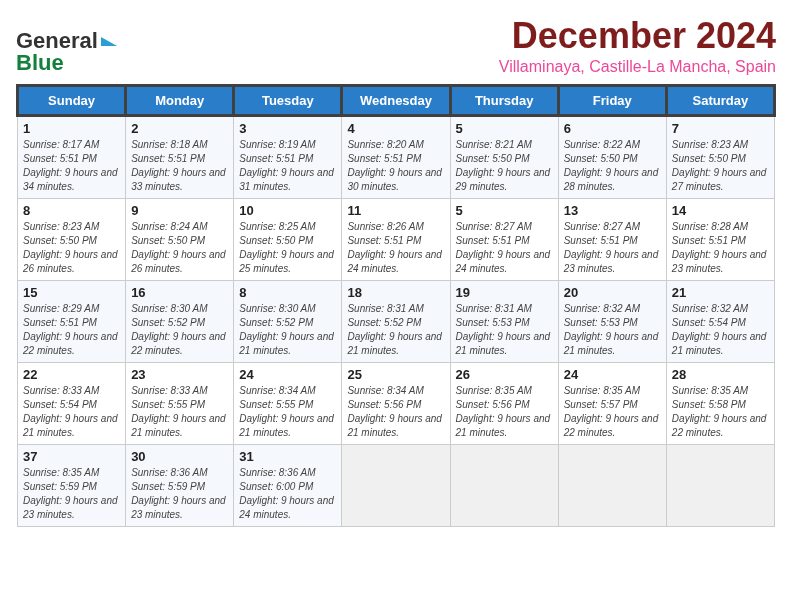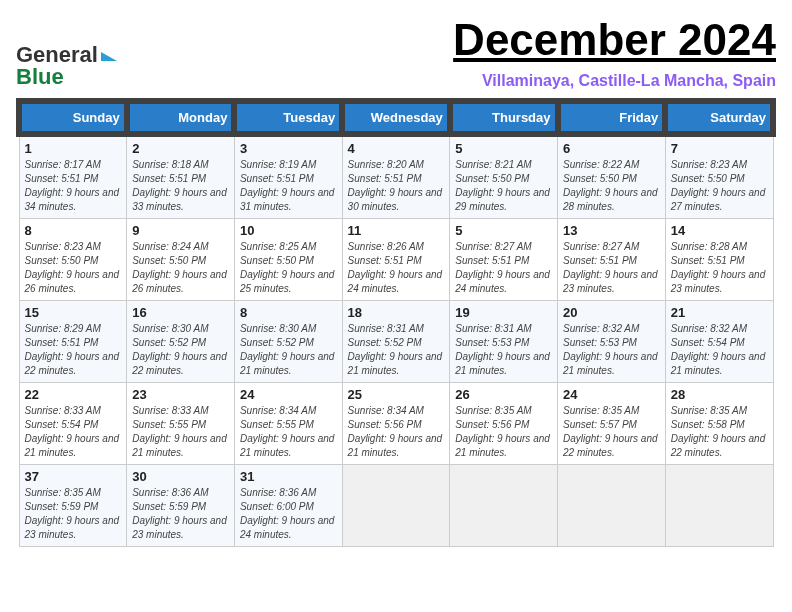--- a/index.html
+++ b/index.html
@@ -18,45 +18,43 @@
     }
     .logo {
       display: flex;
       flex-direction: column;
       align-items: flex-start;
     }
     .title-block {
       text-align: right;
     }
     .month-title {
-      font-size: 44px;
+      font-size: 36px;
       font-weight: bold;
-      color: #000000;
+      color: #7f1d1d;
       line-height: 1.1;
-      text-decoration: underline;
     }
     .location {
       font-size: 16px;
-      color: #8b5cf6;
-      margin-top: 8px;
-      font-weight: bold;
+      color: #ec4899;
+      margin-top: 2px;
     }
     table {
       width: 100%;
       border-collapse: collapse;
       margin-top: 8px;
     }
     thead tr th {
       background-color: #2a7dc9;
       color: #fff;
       font-size: 13px;
       font-weight: bold;
       padding: 6px 4px;
-      text-align: right;
-      border: 6px solid #404040;
+      text-align: center;
+      border: 3px solid #404040;
     }
     tbody tr td {
       vertical-align: top;
       border: 1px solid #ccc;
       padding: 4px 5px;
       font-size: 10.5px;
       color: #333;
       min-width: 90px;
       height: 80px;
       background: #fff;

